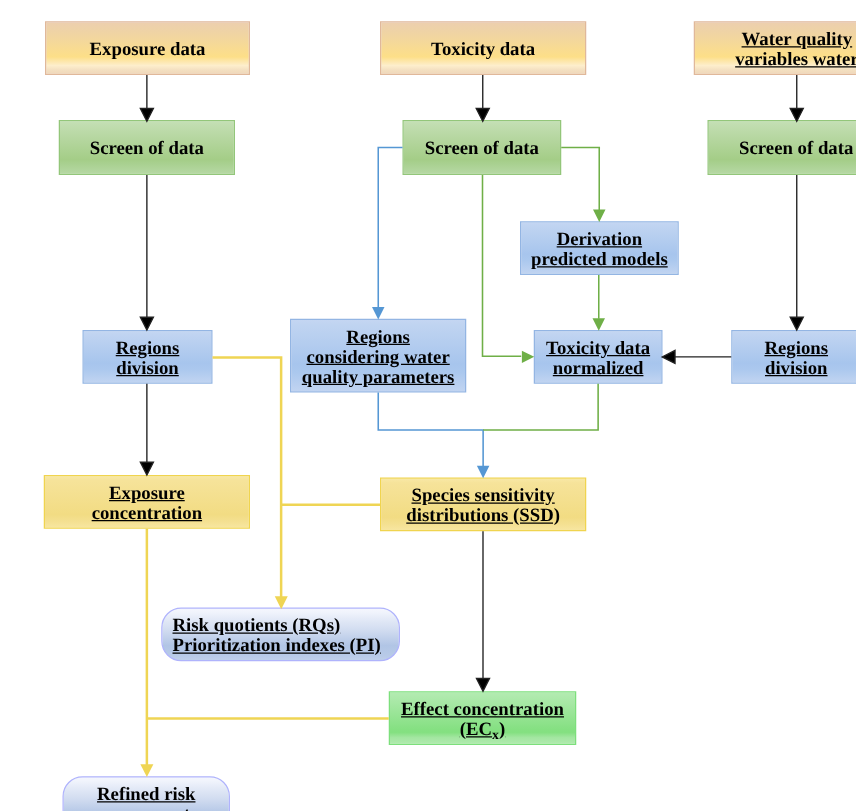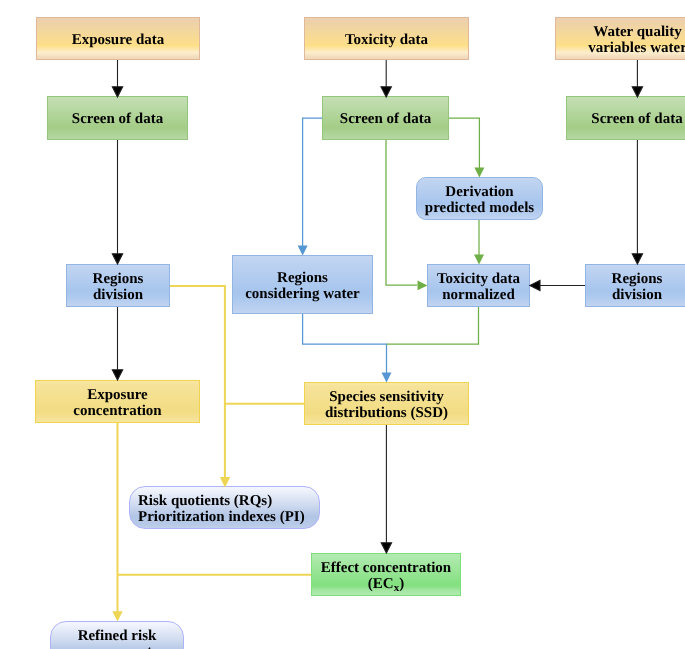--- a/index.html
+++ b/index.html
@@ -5,21 +5,21 @@
   html,body{margin:0;padding:0;background:#ffffff;
     -webkit-font-smoothing:antialiased;-moz-osx-font-smoothing:grayscale;
     text-rendering:geometricPrecision;}
   body{width:685px;height:649px;position:relative;overflow:hidden;
        font-family:"Liberation Serif",serif;}
   #stage{position:absolute;left:0;top:16px;width:685px;height:649px;margin-left:35px;}
   .box{position:absolute;box-sizing:border-box;display:flex;align-items:center;
        justify-content:center;text-align:center;font-weight:bold;font-size:15px;
        line-height:16px;color:#000000;border-width:1px;border-style:solid;}
   .box > span{display:block;width:100%;position:relative;top:1px;}
-  .box > span > span{display:inline;}
+  .box > span > span{display:inline;text-decoration:underline;}
   .bx-peach{border-color:#e0b89a;
     background:linear-gradient(to bottom,#edcfae 0%,#eed2a8 12%,#f3d79d 33%,#fddf88 67%,#fdeecc 84%,#f3dfc0 93%,#f0d8ba 100%);}
   .bx-green{border-color:#93c67a;
     background:linear-gradient(to bottom,#c5e0b6 0%,#c1ddb0 7%,#a4cd87 73%,#a8d08f 80%,#b6d8a4 100%);}
   .bx-blue{border-color:#93b5e3;
     background:linear-gradient(to bottom,#c4d6f2 0%,#c0d4f1 6%,#a7c5ed 62%,#abc8ee 74%,#c1d4f1 100%);}
   .bx-yellow{border-color:#f0d44f;
     background:linear-gradient(to bottom,#f8e8a5 0%,#f6e39a 8%,#f2dc83 75%,#f4e091 88%,#f7e6a0 100%);}
   .bx-lav{border-color:#afb3fc;
     background:linear-gradient(to bottom,#f4f6fd 0%,#f1f4fc 6%,#e1e8f6 23%,#d1dcf0 42%,#b1c5e5 72%,#b8cae8 92%,#bfd0ea 100%);border-radius:16px;}
@@ -50,30 +50,30 @@
 </div>
 
 <div class="box bx-green" style="left:287px;top:80px;width:127px;height:44px;">
   <span>Screen of data</span>
 </div>
 
 <div class="box bx-green" style="left:531px;top:80px;width:142px;height:44px;">
   <span>Screen of data</span>
 </div>
 
-<div class="box bx-blue" style="left:381px;top:161px;width:127px;height:43px;border-radius:10px;">
+<div class="box bx-blue" style="left:381px;top:161px;width:127px;height:43px;">
   <span><span>Derivation</span><br><span>predicted models</span></span>
 </div>
 
 <div class="box bx-blue" style="left:31px;top:248px;width:104px;height:43px;">
   <span><span>Regions</span><br><span>division</span></span>
 </div>
 
 <div class="box bx-blue" style="left:197px;top:239px;width:141px;height:59px;">
-  <span><span>Regions</span><br><span>considering water</span><br></span>
+  <span><span>Regions</span><br><span>considering water</span><br><span>quality parameters</span></span>
 </div>
 
 <div class="box bx-blue" style="left:392px;top:248px;width:103px;height:43px;">
   <span><span>Toxicity data</span><br><span>normalized</span></span>
 </div>
 
 <div class="box bx-blue" style="left:550px;top:248px;width:104px;height:43px;">
   <span><span>Regions</span><br><span>division</span></span>
 </div>
 

